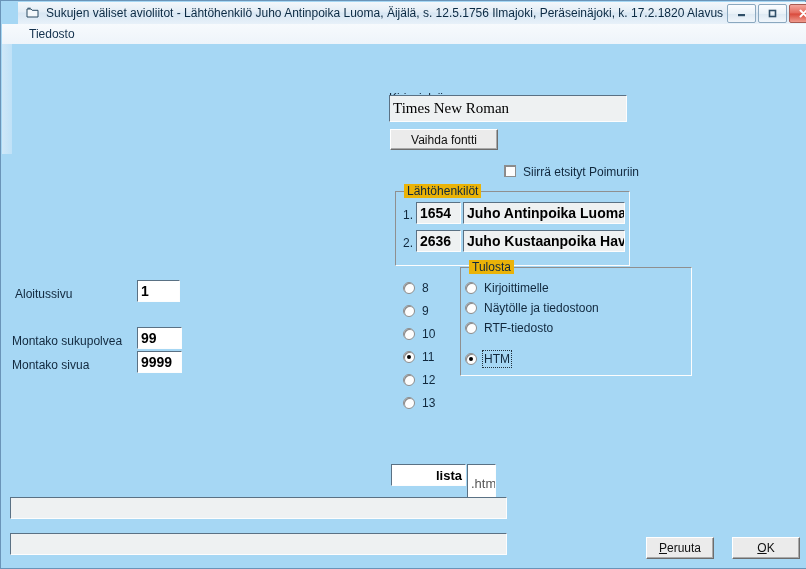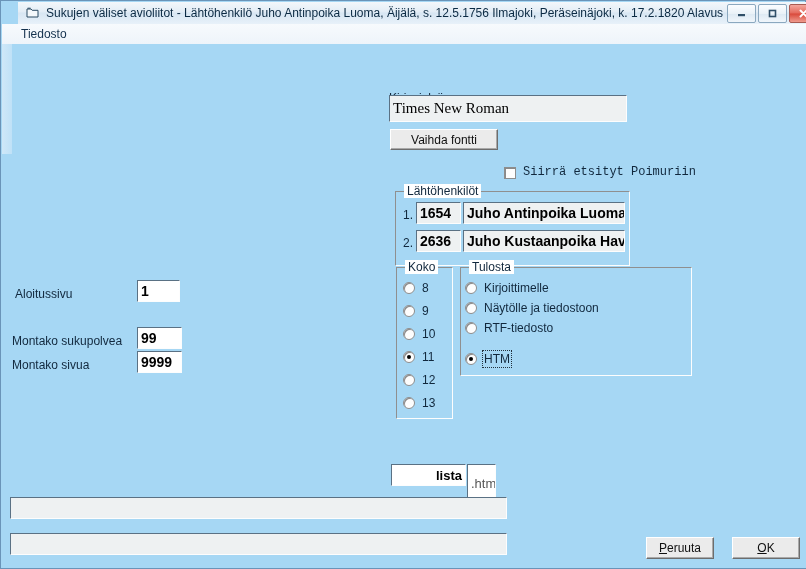--- a/index.html
+++ b/index.html
@@ -41,21 +41,21 @@
   .wbtn .g{display:block;}
 
   
   #menubar{
     position:absolute;left:1px;top:23px;width:804px;height:20px;
     background:linear-gradient(to bottom,#f7fafd 0%,#eef4fa 100%);
     border-bottom:1px solid #b9ccdd;
     display:flex;align-items:center;
   }
   .menu-item{
-    font-size:12px;color:#14314d;padding:11px 7px;margin-left:12px;
+    font-size:12px;color:#14314d;padding:11px 7px;margin-left:20px;
   }
 
   
   #client{
     position:absolute;left:1px;top:43px;width:804px;height:524px;
     background:#a6d7f4;
   }
   #leftstrip{
     position:absolute;left:0px;top:0px;width:10px;height:110px;
     background:linear-gradient(to right,#cfe8f8,#bfe1f7);
@@ -89,39 +89,39 @@
     box-shadow:inset -1px -1px 0 #a9a9a9;width:100%;height:100%;
     display:flex;align-items:center;justify-content:center;
   }
   .u{text-decoration:underline;}
 
   .grp{
     position:absolute;box-sizing:border-box;
     border:1px solid #8f8f8f;border-right-color:#fdfdfd;border-bottom-color:#fdfdfd;
   }
   .grp-title{
-    position:absolute;top:-8px;left:8px;background:#ffffff;padding:0 3px;
+    position:absolute;top:-8px;left:8px;background:#eab308;padding:0 3px;
     font-size:12px;color:#11283d;white-space:nowrap;
   }
 
   .radio{position:absolute;display:flex;align-items:center;}
   .radio .dot{
     width:12px;height:12px;border-radius:50%;box-sizing:border-box;
     background:#fdfdfd;border:1px solid #8d8d8d;
     box-shadow:inset 1px 1px 0 #8a8a8a, inset -1px -1px 0 #ffffff;
     position:relative;flex:none;
   }
   .radio .dot.on::after{
     content:"";position:absolute;left:3px;top:3px;width:4px;height:4px;
     border-radius:50%;background:#000;
   }
   .radio .rl{font-size:12px;color:#11283d;margin-left:7px;white-space:nowrap;}
   .radio .rl.focus{outline:1px dotted #22313d;outline-offset:1px;}
 
-  .chk{position:absolute;display:flex;align-items:flex-end;font-family:Liberation Mono, monospace;}
+  .chk{position:absolute;display:flex;align-items:flex-start;}
   .chk .box{
     width:12px;height:12px;box-sizing:border-box;background:#fdfdfd;
     border:1px solid #8d8d8d;box-shadow:inset 1px 1px 0 #8a8a8a;
     flex:none;
   }
   .chk .cl{font-size:12px;color:#11283d;margin-left:7px;white-space:nowrap;}
 
   .numlbl{position:absolute;font-size:12px;color:#11283d;}
 
   .statusbar{
@@ -207,23 +207,20 @@
     </div>
 
     <div class="numlbl" style="left:401px;top:192px;">2.</div>
     <div class="tfield bold" style="left:414px;top:186px;width:45px;height:22px;">
       <span class="txt">2636</span>
     </div>
     <div class="tfield bold" style="left:461px;top:186px;width:162px;height:22px;">
       <span class="txt">Juho Kustaanpoika Haver</span>
     </div>
 
-    <div class="grp" style="left:394px;top:223px;width:57px;height:152px;">
-      <span class="grp-title">Koko</span>
-    </div>
 
     <div class="radio" style="left:401px;top:237px;">
       <span class="dot"></span>
       <span class="rl">8</span>
     </div>
     <div class="radio" style="left:401px;top:260px;">
       <span class="dot"></span>
       <span class="rl">9</span>
     </div>
     <div class="radio" style="left:401px;top:283px;">

